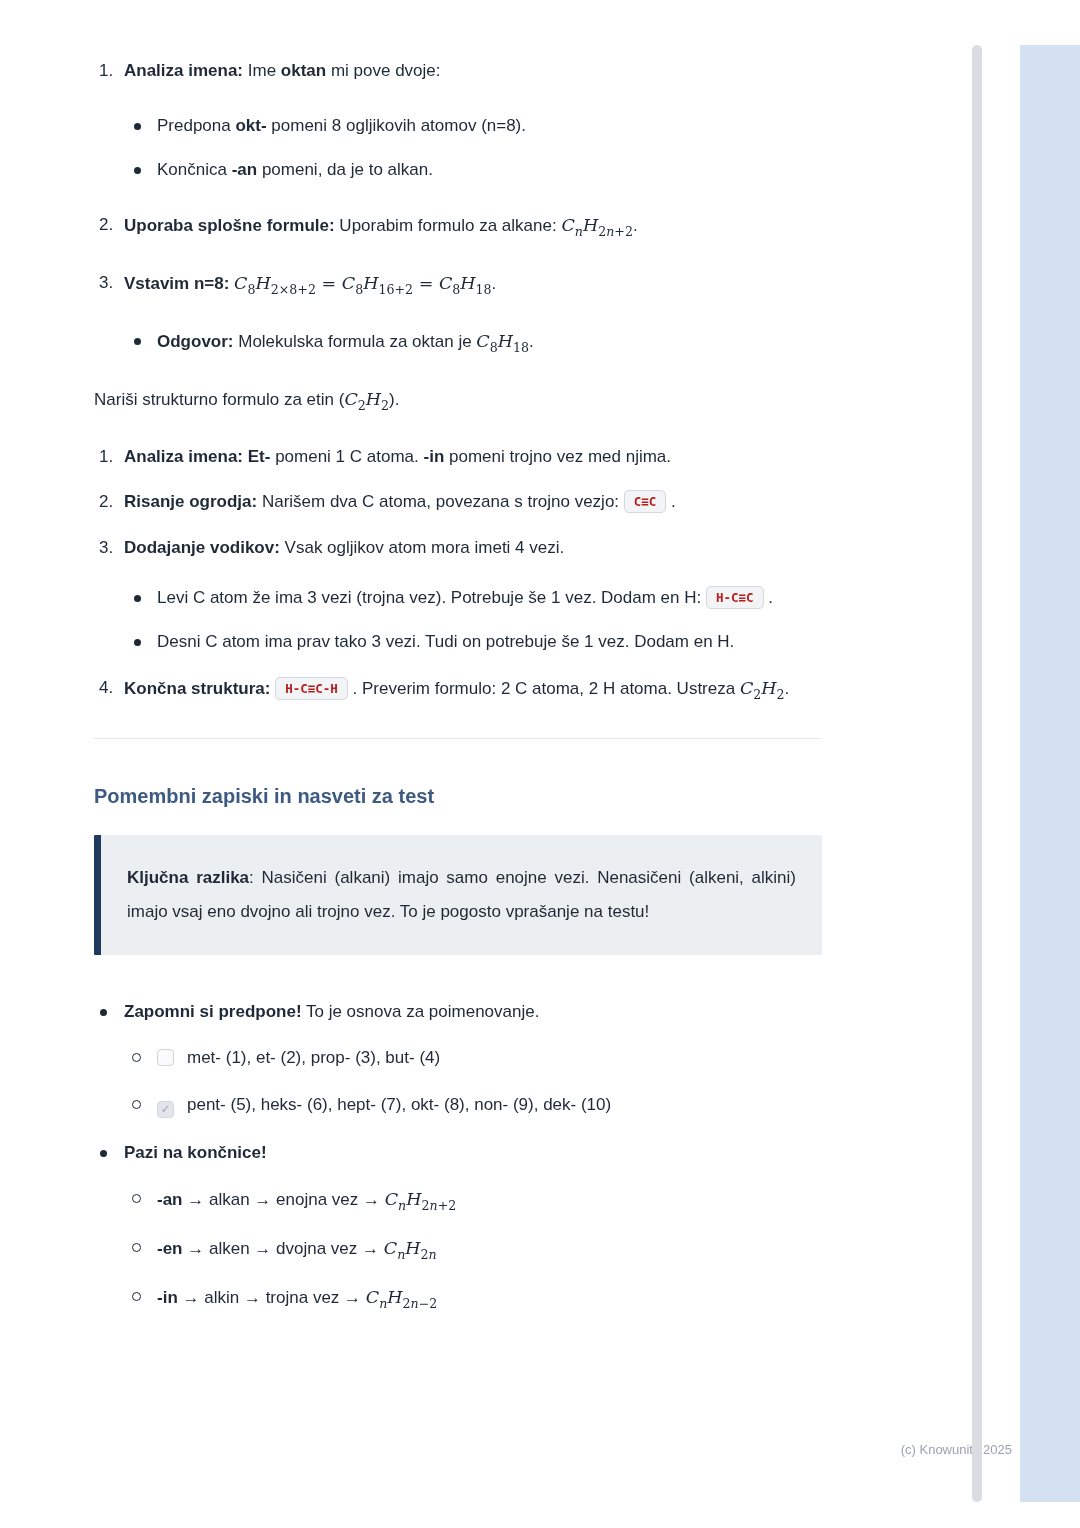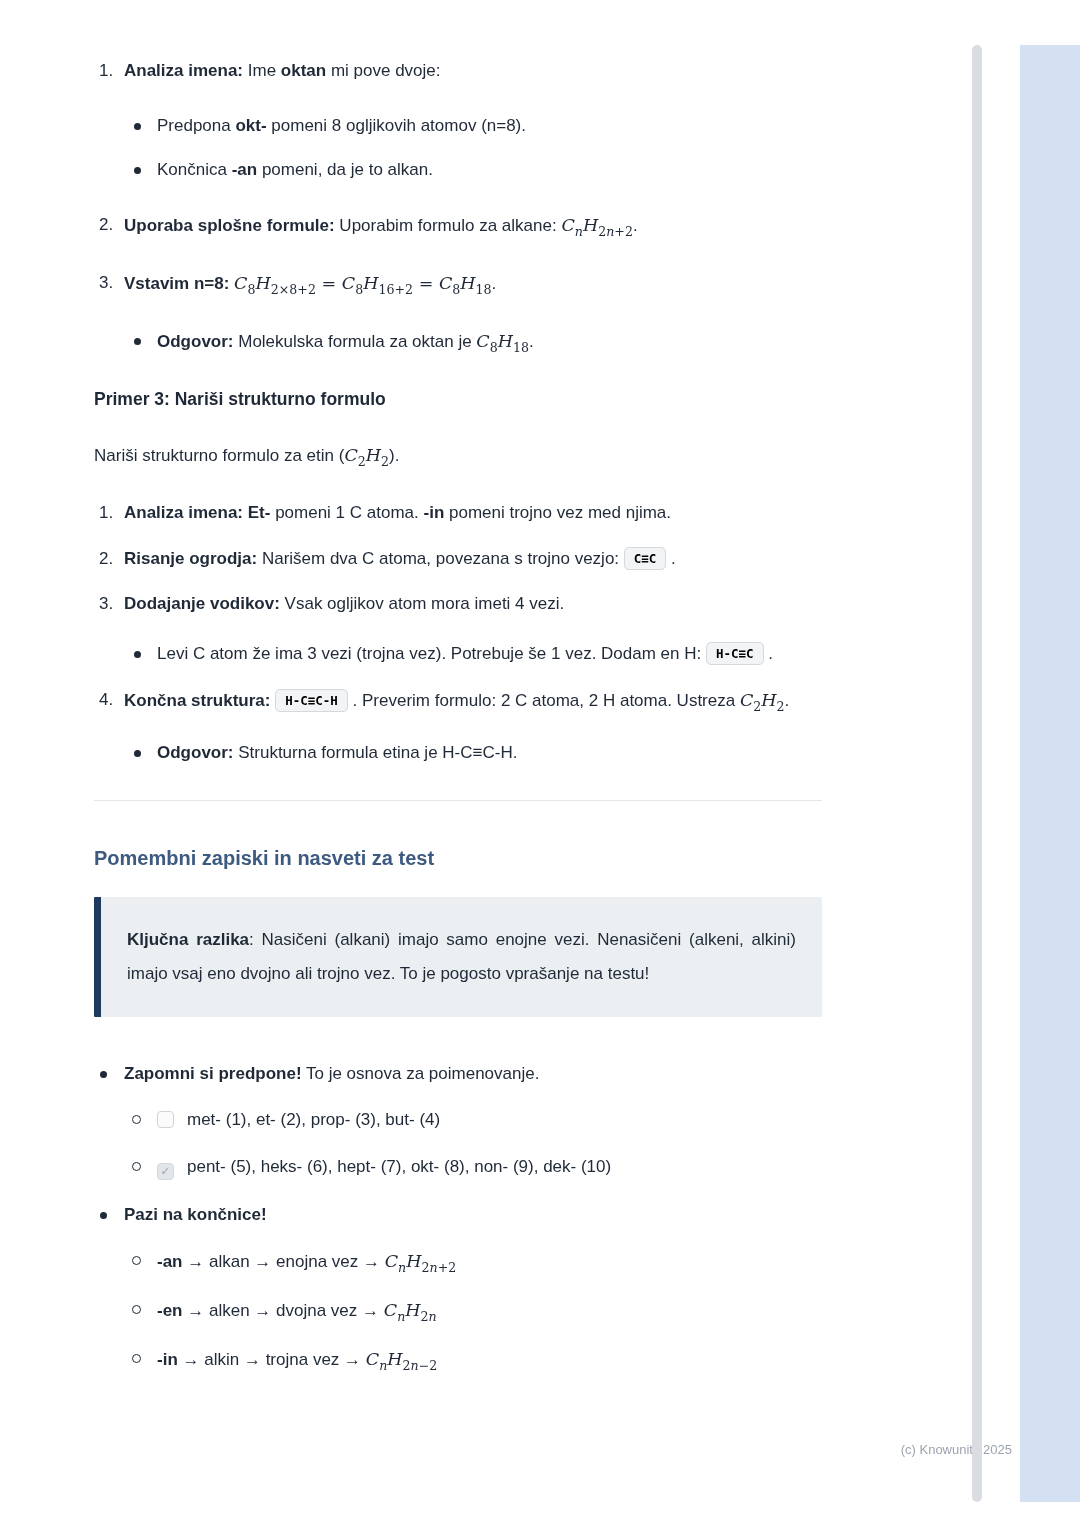--- a/index.html
+++ b/index.html
@@ -36,21 +36,21 @@
   
   .notes{margin-top:44px;}
   .notes > li{position:relative;padding-left:30px;margin-bottom:22px;}
   .notes > li::before{content:"";position:absolute;left:6px;top:10px;width:7px;height:7px;border-radius:50%;background:var(--body-text);}
   .circle-ul{margin-top:9px;}
   .circle-ul > li{position:relative;padding-left:33px;margin-bottom:18px;margin-top:20px;}
   .circle-ul > li::before{content:"";position:absolute;left:8px;top:8px;width:7px;height:7px;border-radius:50%;border:1.5px solid var(--body-text);background:#fff;}
   
   .chip{
     font-family:"DejaVu Sans Mono","Liberation Mono",monospace;
-    font-size:12.5px;font-weight:700;color:#000000;
+    font-size:12.5px;font-weight:700;color:#b91c1c;
     background:#f3f4f6;border:1px solid #d5d8dd;border-radius:5px;
     padding:3px 9px;white-space:nowrap;vertical-align:1px;
   }
   
   .math{font-family:"DejaVu Serif","Liberation Serif",serif;font-size:17.5px;}
   .math .mi{font-style:italic;}
   .math .mn{font-style:normal;}
   .math sub{font-size:.72em;}
   
   .h3{font-size:17.5px;font-weight:700;margin:10px 0 0 0;}
@@ -93,42 +93,39 @@
       <span class="num">2.</span><span class="b">Uporaba splošne formule:</span><span> Uporabim formulo za alkane: </span><span class="math"><span class="mi">C</span><sub><span class="mi">n</span></sub><span class="mi">H</span><sub><span class="mn">2</span><span class="mi">n</span><span class="mn">+</span><span class="mn">2</span></sub></span><span>.</span>
     </li>
     <li class="oli">
       <span class="num">3.</span><span class="b">Vstavim n=8:</span><span> </span><span class="math"><span class="mi">C</span><sub><span class="mn">8</span></sub><span class="mi">H</span><sub><span class="mn">2</span><span class="mn">×</span><span class="mn">8</span><span class="mn">+</span><span class="mn">2</span></sub><span class="mn"> </span><span class="mn">=</span><span class="mn"> </span><span class="mi">C</span><sub><span class="mn">8</span></sub><span class="mi">H</span><sub><span class="mn">1</span><span class="mn">6</span><span class="mn">+</span><span class="mn">2</span></sub><span class="mn"> </span><span class="mn">=</span><span class="mn"> </span><span class="mi">C</span><sub><span class="mn">8</span></sub><span class="mi">H</span><sub><span class="mn">1</span><span class="mn">8</span></sub></span><span>.</span>
       <ul class="sub-ul">
         <li><span class="b">Odgovor:</span><span> Molekulska formula za oktan je </span><span class="math"><span class="mi">C</span><sub><span class="mn">8</span></sub><span class="mi">H</span><sub><span class="mn">1</span><span class="mn">8</span></sub></span><span>.</span></li>
       </ul>
     </li>
   </ol>
 
-  <h3 class="h3">Primer 3: Nariši strukturno formulo</h3>
 
   <p class="para"><span>Nariši strukturno formulo za etin (</span><span class="math"><span class="mi">C</span><sub><span class="mn">2</span></sub><span class="mi">H</span><sub><span class="mn">2</span></sub></span><span>).</span></p>
 
   <ol class="ol-b para">
     <li class="oli">
       <span class="num">1.</span><span class="b">Analiza imena: Et-</span><span> pomeni 1 C atoma. </span><span class="b">-in</span><span> pomeni trojno vez med njima.</span>
     </li>
     <li class="oli">
       <span class="num">2.</span><span class="b">Risanje ogrodja:</span><span> Narišem dva C atoma, povezana s trojno vezjo: </span><span class="chip">C≡C</span><span> .</span>
     </li>
     <li class="oli">
       <span class="num">3.</span><span class="b">Dodajanje vodikov:</span><span> Vsak ogljikov atom mora imeti 4 vezi.</span>
       <ul class="sub-ul sub-ul-tight">
         <li><span>Levi C atom že ima 3 vezi (trojna vez). Potrebuje še 1 vez. Dodam en H: </span><span class="chip">H-C≡C</span><span> .</span></li>
+        <li><span>Desni C atom ima prav tako 3 vezi. Tudi on potrebuje še 1 vez. Dodam en H.</span></li>
       </ul>
     </li>
     <li class="oli">
       <span class="num">4.</span><span class="b">Končna struktura:</span><span> </span><span class="chip">H-C≡C-H</span><span> . Preverim formulo: 2 C atoma, 2 H atoma. Ustreza </span><span class="math"><span class="mi">C</span><sub><span class="mn">2</span></sub><span class="mi">H</span><sub><span class="mn">2</span></sub></span><span>.</span>
-      <ul class="sub-ul sub-ul-tight">
-        <li><span class="b">Odgovor:</span><span> Strukturna formula etina je H-C≡C-H.</span></li>
-      </ul>
     </li>
   </ol>
 
   <hr class="rule">
 
   <h2 class="h2">Pomembni zapiski in nasveti za test</h2>
 
   <div class="callout">
     <span class="b">Ključna razlika</span><span>: Nasičeni (alkani) imajo samo enojne vezi. Nenasičeni (alkeni, alkini) imajo vsaj eno dvojno ali trojno vez. To je pogosto vprašanje na testu!</span>
   </div>

